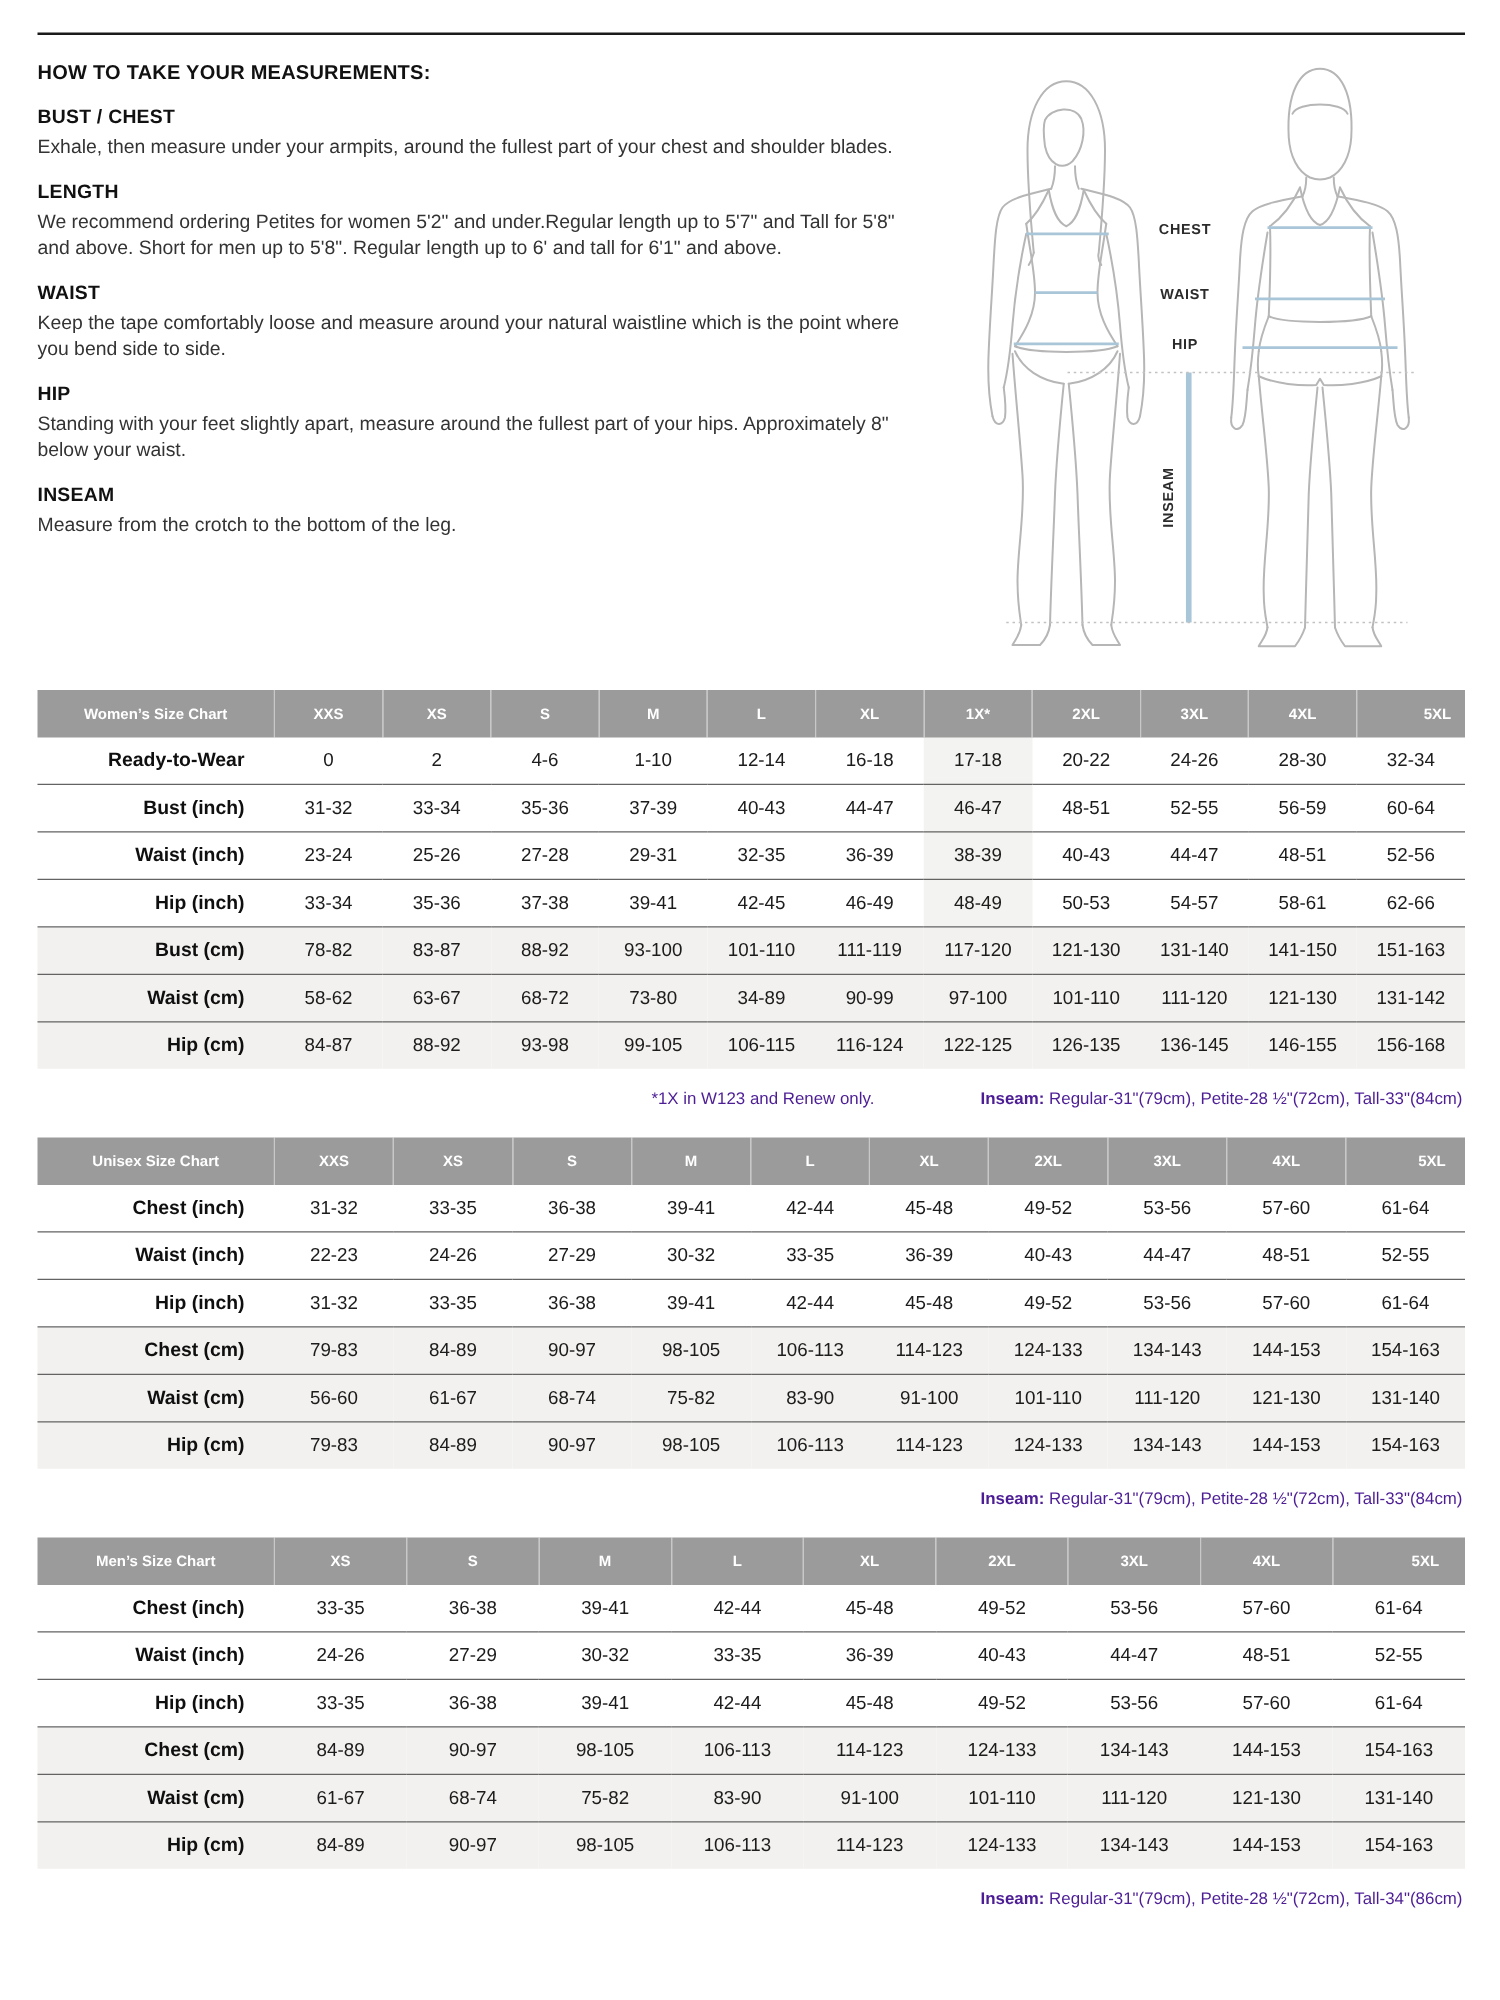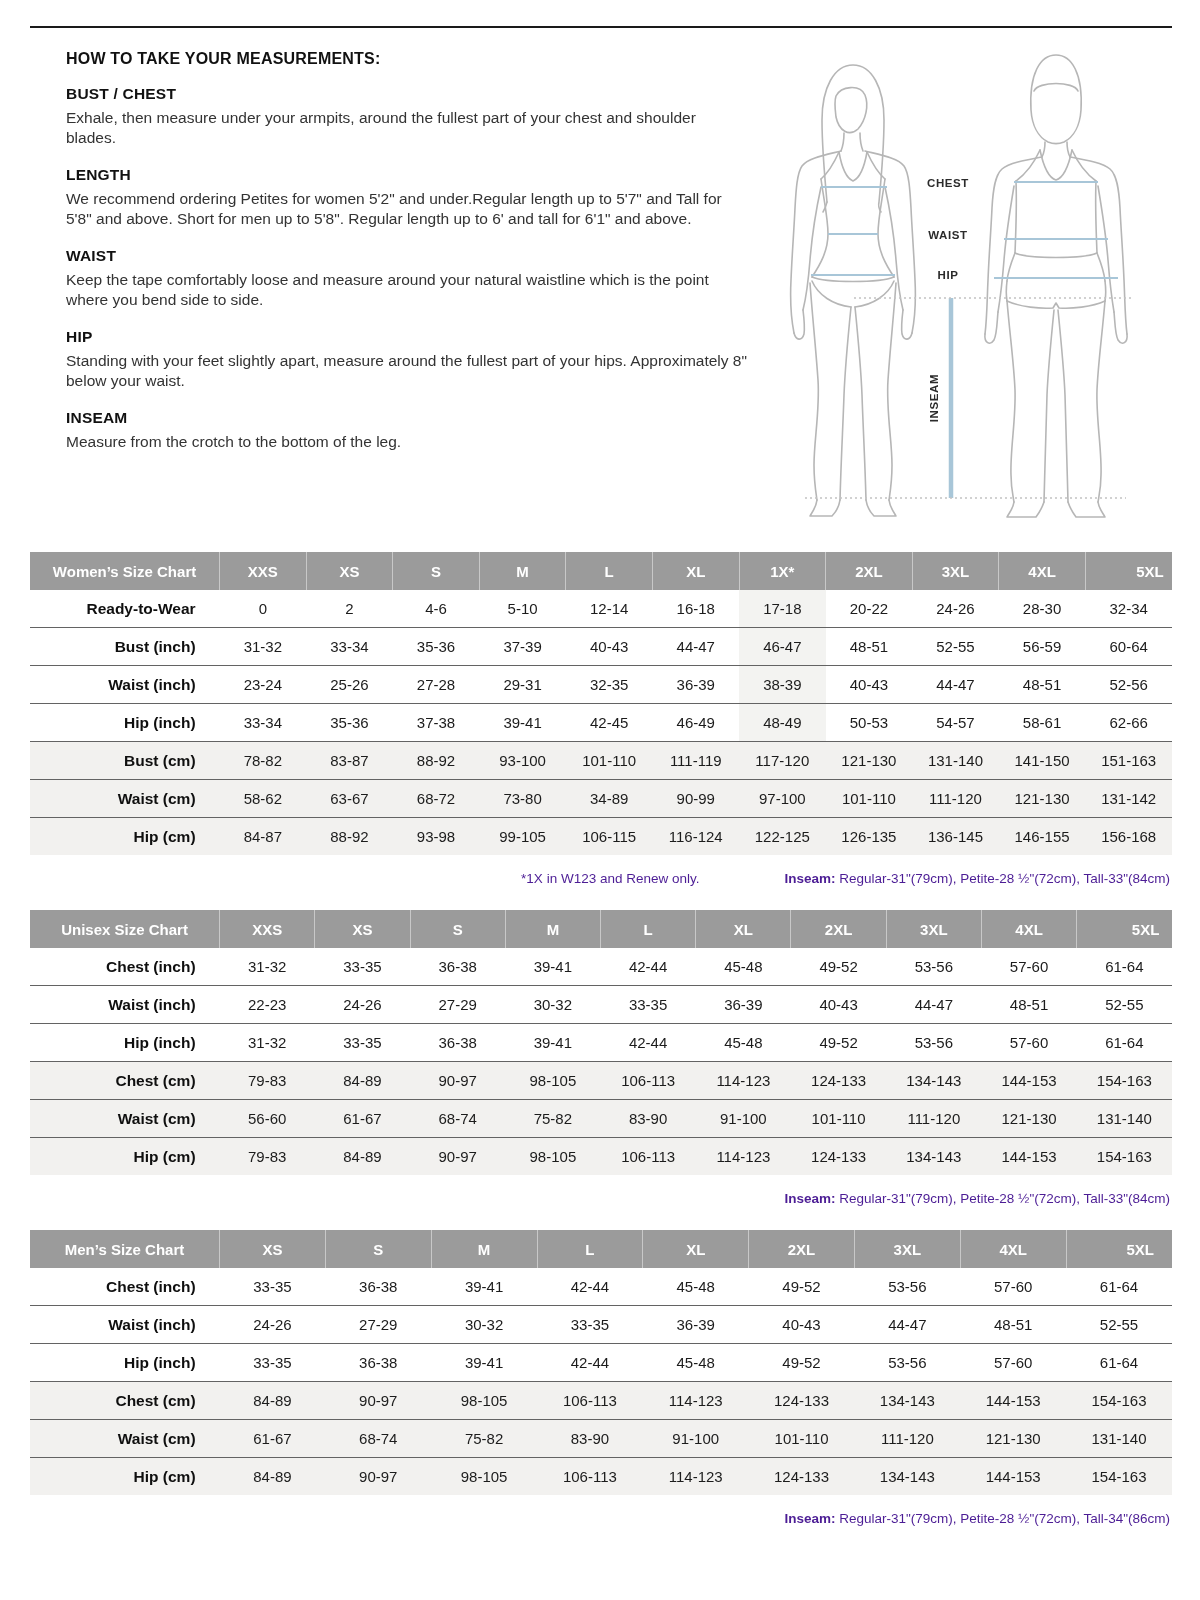--- a/index.html
+++ b/index.html
@@ -13,41 +13,41 @@
   .page-title{
     font-size:52px;
     font-weight:800;
     letter-spacing:-1.5px;
     color:#111;
     margin:4px 0 16px 0;
   }
   .title-rule{border:0;border-top:2.5px solid #1a1a1a;margin:0 0 22px 0;}
 
   .content{display:flex;justify-content:space-between;margin-bottom:30px;}
-  .howto{width:712px;margin-left:36px;}
+  .howto{width:712px;}
   .howto-heading{
     font-size:16px;font-weight:800;color:#111;margin:0 0 16px 0;letter-spacing:.2px;
   }
   .m-section h3{font-size:15.5px;font-weight:800;color:#111;margin:17px 0 5px 0;letter-spacing:.2px;}
   .m-section p{font-size:15.5px;line-height:1.32;margin:0;color:#333;}
 
   .figure{width:426px;display:flex;justify-content:flex-end;text-align:center;}
   .figure svg{display:block;}
   .diagram-label{
     font-family:"Liberation Sans","DejaVu Sans",sans-serif;
     font-size:11.5px;font-weight:bold;fill:#2b2b2b;letter-spacing:.6px;
   }
 
   .table-block{margin-top:24px;}
   .table-block:first-child{margin-top:0;}
   table.size-table{
     width:1142px;border-collapse:collapse;table-layout:fixed;
   }
   table.size-table thead th{
-    background:#9b9b9b;color:#fff;font-weight:700;font-size:15px;
+    background:#9b9b9b;color:#fff;font-weight:700;font-size:12px;
     height:38px;text-align:center;border-right:1px solid rgba(255,255,255,.45);
     padding:0 2px;
   }
   table.size-table thead th:last-child{border-right:none;padding-left:44px;}
   table.size-table tbody td{
     height:37px;text-align:center;font-size:15px;color:#1c1c1c;padding:0 2px;
   }
   table.size-table tbody tr + tr td{border-top:1.5px solid #636363;}
   table.size-table td.row-label{
     font-weight:700;text-align:right;padding-right:24px;font-size:15.5px;color:#0f0f0f;
@@ -222,21 +222,21 @@
               <th>4XL</th>
               <th>5XL</th>
             </tr>
           </thead>
           <tbody>
             <tr>
               <td class="row-label">Ready-to-Wear</td>
               <td>0</td>
               <td>2</td>
               <td>4-6</td>
-              <td>5-10</td>
+              <td>1-10</td>
               <td>12-14</td>
               <td>16-18</td>
               <td class="hl">17-18</td>
               <td>20-22</td>
               <td>24-26</td>
               <td>28-30</td>
               <td>32-34</td>
             </tr>
             <tr>
               <td class="row-label">Bust (inch)</td>

